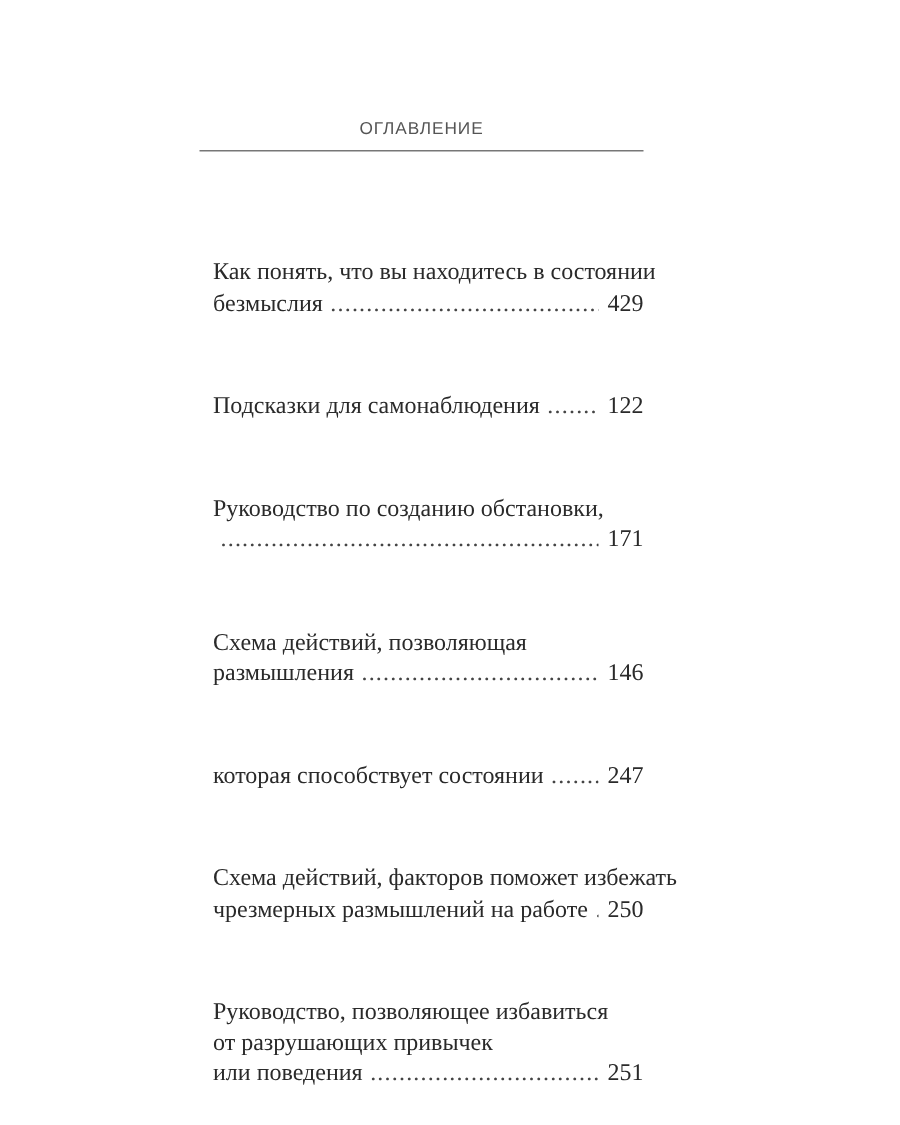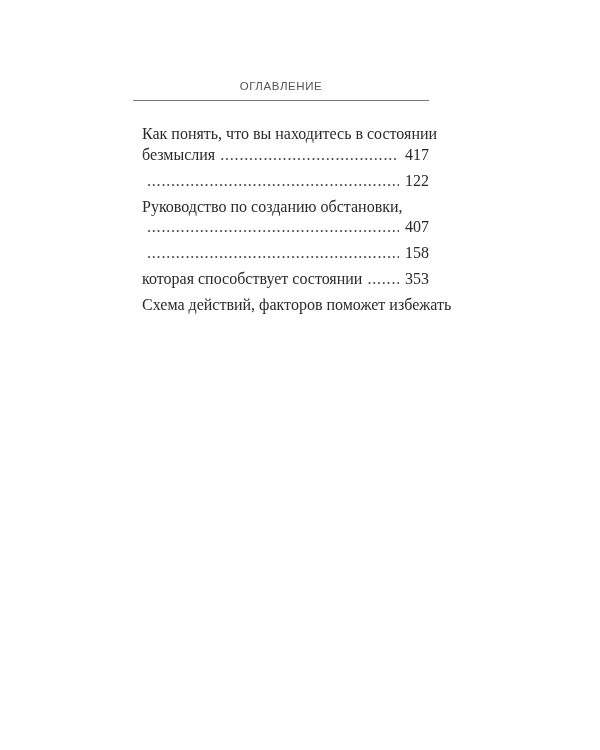--- a/index.html
+++ b/index.html
@@ -13,73 +13,90 @@
     }
     .rule {
       position: absolute; left: 133px; top: 100px; width: 296px; height: 0;
       border-top: 1px solid #777;
     }
     .toc {
       position: absolute; left: 142px; top: 124px; width: 287px;
       font-family: "Liberation Serif", serif;
       font-size: 16px; line-height: 20.5px; color: #2a2a2a;
     }
-    .entry { margin-bottom: 5.5px; }
+    .entry { margin-bottom: 5.5px; margin-top: 48px; }
     .line { white-space: nowrap; }
     .last-line { display: flex; align-items: flex-start; white-space: nowrap; }
     .last-line .txt { flex: 0 0 auto; }
     .dots { flex: 1 1 auto; overflow: hidden; margin: 0 6px 0 5px; letter-spacing: 2.2px; color: #444; }
     .dots::before { content: ". . . . . . . . . . . . . . . . . . . . . . . . . . . . . . . . . . . . . . . . . . . . . . . . . . . . . . . . . . . . . . . . . . . . . . . . . . . . . . . . . . . . . . . . . . . ."; letter-spacing: -1.6px; }
     .page-num { flex: 0 0 auto; text-align: right; }
   </style>
 </head>
 <body>
 
 <div class="page">
   <div class="header">ОГЛАВЛЕНИЕ</div>
   <div class="rule"></div>
 
   <div class="toc">
     <div class="entry">
       <div class="line">Как понять, что вы находитесь в состоянии</div>
       <div class="last-line">
         <span class="txt">безмыслия</span>
         <span class="dots"></span>
-        <span class="page-num">417</span>
+        <span class="page-num">429</span>
       </div>
     </div>
 
     <div class="entry">
       <div class="last-line">
+        <span class="txt">Подсказки для самонаблюдения</span>
         <span class="dots"></span>
         <span class="page-num">122</span>
       </div>
     </div>
 
     <div class="entry">
       <div class="line">Руководство по созданию обстановки,</div>
       <div class="last-line">
         <span class="dots"></span>
-        <span class="page-num">407</span>
+        <span class="page-num">171</span>
       </div>
     </div>
 
     <div class="entry">
+      <div class="line">Схема действий, позволяющая</div>
       <div class="last-line">
+        <span class="txt">размышления</span>
         <span class="dots"></span>
-        <span class="page-num">158</span>
+        <span class="page-num">146</span>
       </div>
     </div>
 
     <div class="entry">
       <div class="last-line">
         <span class="txt">которая способствует состоянии</span>
         <span class="dots"></span>
-        <span class="page-num">353</span>
+        <span class="page-num">247</span>
       </div>
     </div>
 
     <div class="entry">
       <div class="line">Схема действий, факторов поможет избежать</div>
+      <div class="last-line">
+        <span class="txt">чрезмерных размышлений на работе</span>
+        <span class="dots"></span>
+        <span class="page-num">250</span>
+      </div>
     </div>
 
+    <div class="entry">
+      <div class="line">Руководство, позволяющее избавиться</div>
+      <div class="line">от разрушающих привычек</div>
+      <div class="last-line">
+        <span class="txt">или поведения</span>
+        <span class="dots"></span>
+        <span class="page-num">251</span>
+      </div>
+    </div>
   </div>
 </div>
 
 </body></html>

